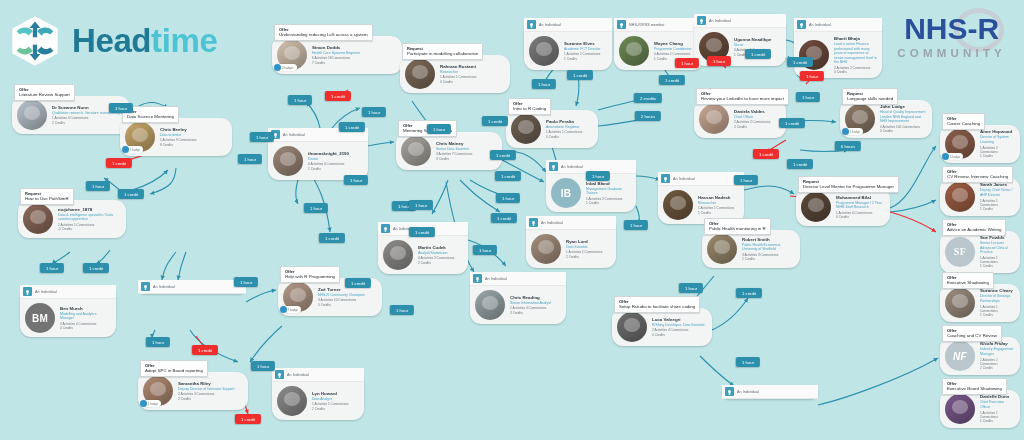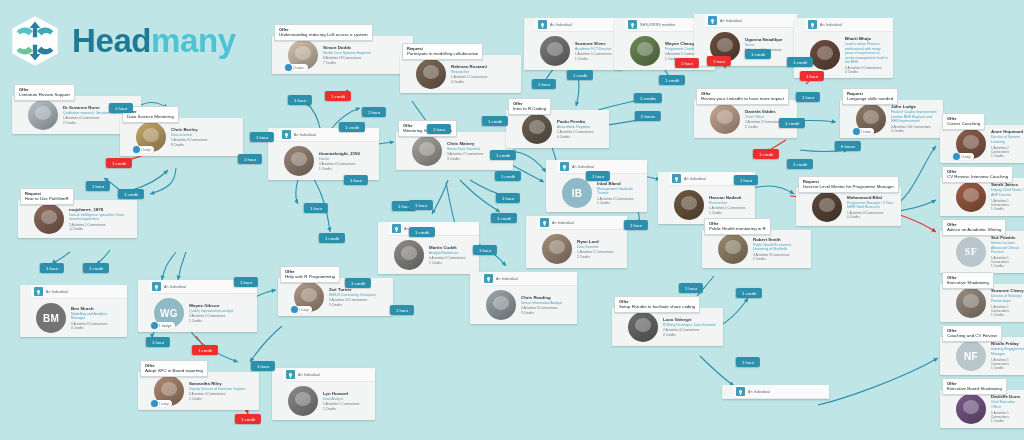--- a/index.html
+++ b/index.html
@@ -20,22 +20,21 @@
 
   .logo-nhsr{position:absolute;right:18px;top:14px;text-align:center;}
   .nhsr-main{font-size:30px;font-weight:bold;color:#2a4f9b;letter-spacing:0px;line-height:1;position:relative;}
   .nhsr-sub{font-size:11.5px;letter-spacing:4.2px;color:#9aa4ae;margin-top:3px;font-weight:600;}
   .nhsr-ring{position:absolute;right:2px;top:-6px;width:40px;height:34px;border:5px solid #c6ced6;border-radius:50%;z-index:-1;}
 
   
   .card{
     position:absolute;background:#f3f4f4;
     box-shadow:0 1px 2px rgba(0,0,0,.18);
-    border-radius:1px;
-    padding-left:11px;
+    border-radius:11px;
   }
   .card .card-head{
     display:flex;align-items:center;gap:3px;
     padding:2px 3px;background:#fafafa;border-bottom:1px solid #e8e8e8;
   }
   .card .card-head .pic-ic{
     width:9px;height:9px;background:#3d9dbb;border-radius:1px;
     display:flex;align-items:center;justify-content:center;
   }
   .card .card-head .pic-ic:after{content:"";width:3px;height:3px;border-radius:50%;background:#fff;box-shadow:0 2.4px 0 -0.6px #fff;}
@@ -357,32 +356,20 @@
             <div class="nmeta" style="white-space: pre-line;">2 Activities 4 Connections
 3 Credits</div>
           </div>
         </div>
       </div>
       <div class="card" style="left: 138px; top: 280px; width: 108px;">
         <div class="card-head">
           <div class="pic-ic"></div>
           <span>An Individual</span>
         </div>
-        <div class="card-body">
-          <div class="avatar initials" style="background: rgb(143, 185, 196);">WG<div class="badge">
-              <div class="bdot"></div>
-              <div class="btxt">1 badge</div>
-            </div></div>
-          <div class="ninfo">
-            <div class="nname">Wayne Gibson</div>
-            <div class="nrole">Quality improvement analyst</div>
-            <div class="nmeta" style="white-space: pre-line;">3 Activities 2 Connections
-1 Credits</div>
-          </div>
-        </div>
       </div>
       <div class="card" style="left: 278px; top: 278px; width: 104px;">
         <div class="card-body">
           <div class="avatar" style="background: linear-gradient(145deg, rgb(179, 154, 136) 0%, rgba(0, 0, 0, 0.35) 100%) rgb(179, 154, 136);">
             <div style="position: absolute; left: 22%; top: 20%; width: 56%; height: 46%; border-radius: 50%; background: rgba(255, 255, 255, 0.3);"></div>
             <div class="badge">
               <div class="bdot"></div>
               <div class="btxt">1 badge</div>
             </div>
           </div>
@@ -696,21 +683,21 @@
             <div class="nrole">Director of Strategic Partnerships</div>
             <div class="nmeta" style="white-space: pre-line;">1 Activities 1 Connections
 1 Credits</div>
           </div>
         </div>
       </div>
       <div class="tag" style="left: 942px; top: 272px;">
         <div class="tlabel">Offer</div>
         <div class="ttext">Executive Shadowing</div>
       </div>
-      <div class="card" style="left: 940px; top: 337px; width: 80px;">
+      <div class="card" style="left: 940px; top: 337px; width: 80px; font-style: italic;">
         <div class="card-body">
           <div class="avatar initials" style="background: rgb(185, 198, 203);">NF</div>
           <div class="ninfo">
             <div class="nname">Nicola Friday</div>
             <div class="nrole">Industry Engagement Manager</div>
             <div class="nmeta" style="white-space: pre-line;">1 Activities 1 Connections
 1 Credits</div>
           </div>
         </div>
       </div>
@@ -799,18 +786,25 @@
         <path d="M50,14 L60,26 L54,26 L54,44 L46,44 L46,26 L40,26 Z" fill="#2b7f9e"></path>
         <path d="M50,86 L40,74 L46,74 L46,56 L54,56 L54,74 L60,74 Z" fill="#2b7f9e"></path>
         <path d="M16,32 C26,22 40,24 46,32 L38,40 C34,34 26,34 22,38 Z" fill="#55c3c8"></path>
         <path d="M84,32 C74,22 60,24 54,32 L62,40 C66,34 74,34 78,38 Z" fill="#3fa9b8"></path>
         <path d="M16,68 C26,78 40,76 46,68 L38,60 C34,66 26,66 22,62 Z" fill="#6cc49b"></path>
         <path d="M84,68 C74,78 60,76 54,68 L62,60 C66,66 74,66 78,62 Z" fill="#2b7f9e"></path>
         <circle cx="50" cy="50" r="7" fill="#ffffff"></circle>
       </svg>
     </div>
     <div class="hexi-text">
-      <span>Head</span><span class="t2">many</span>
+      <span>Head</span><span class="t2">time</span>
     </div>
   </div>
 
+  <div class="logo-nhsr">
+    <div class="nhsr-main">
+      <div class="nhsr-ring"></div>
+      <span>NHS-R</span>
+    </div>
+    <div class="nhsr-sub">COMMUNITY</div>
+  </div>
 
 </div>
 
 </body></html>

